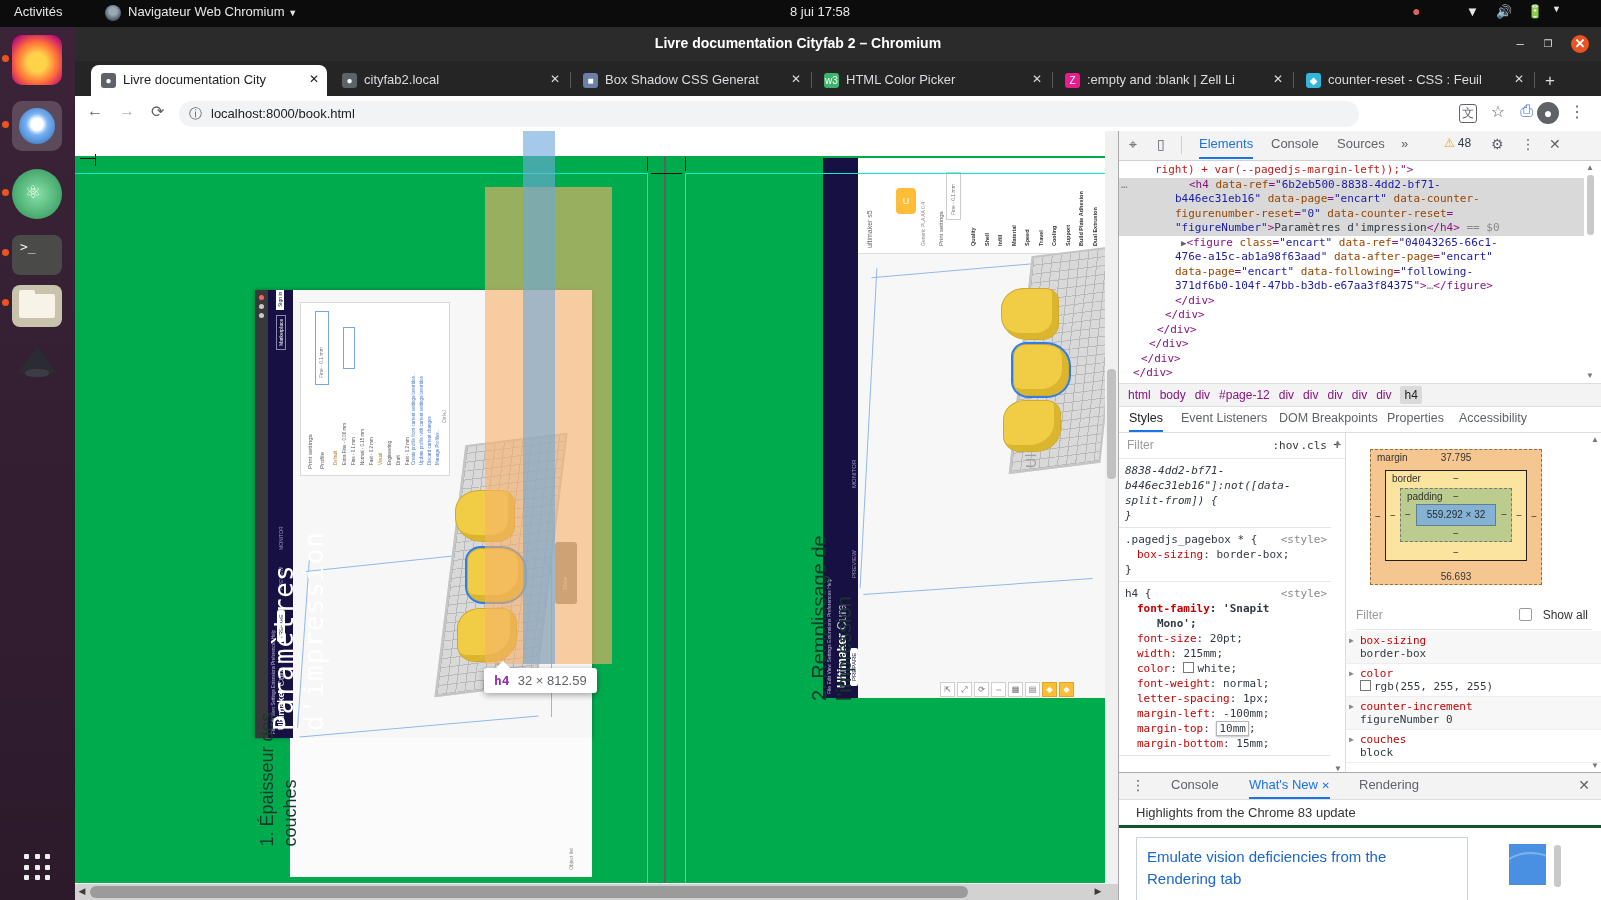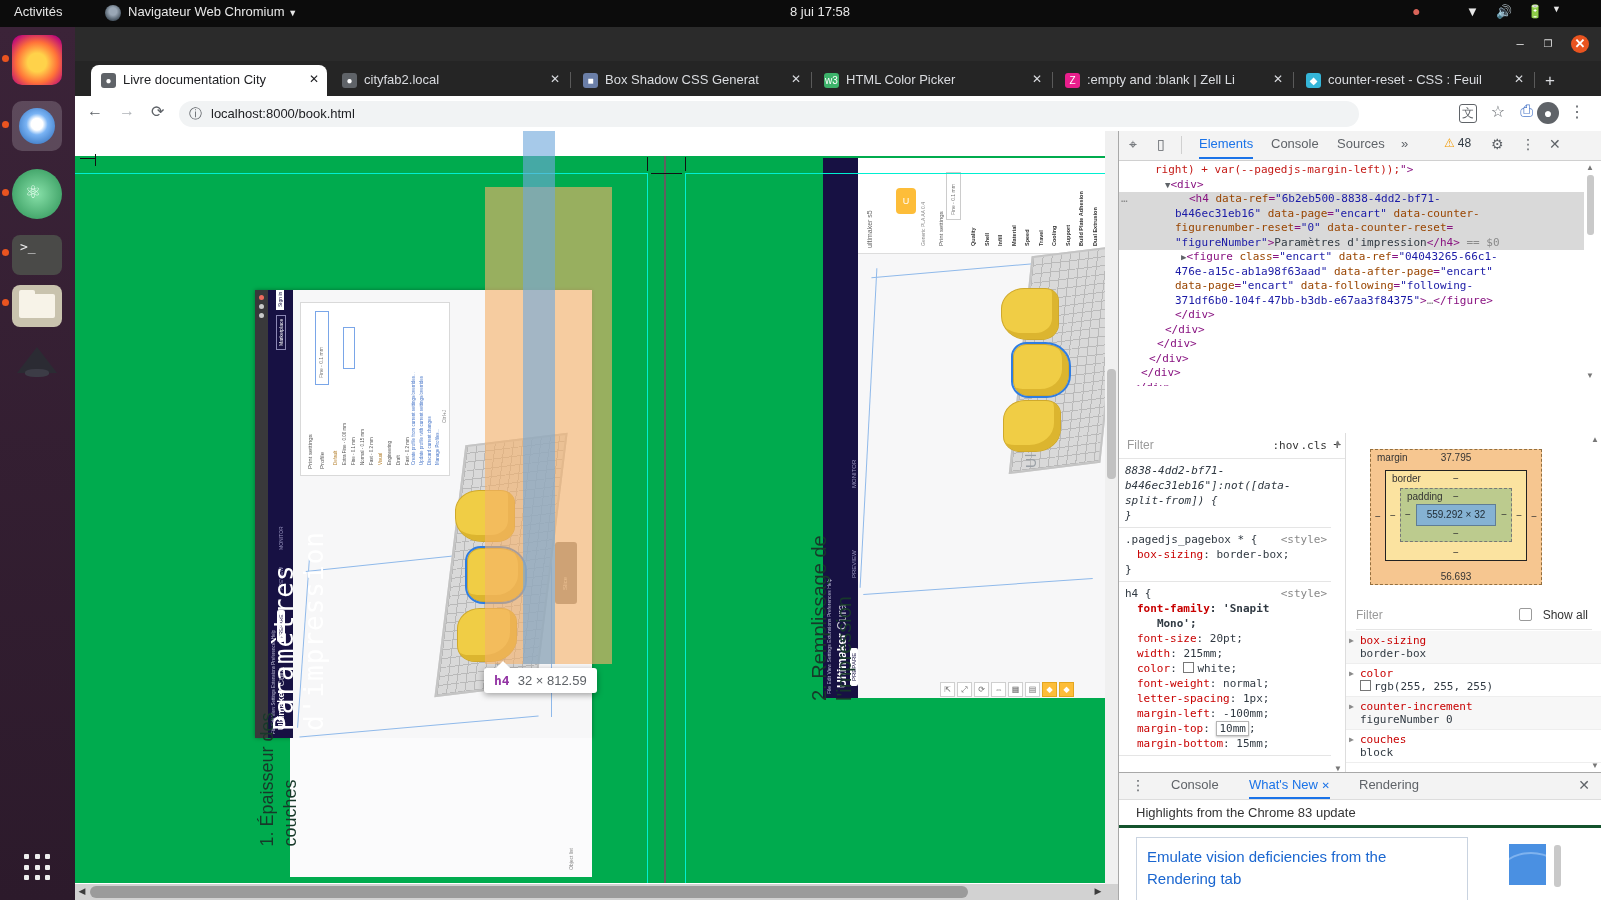--- a/index.html
+++ b/index.html
@@ -178,20 +178,21 @@
         <i></i>
         <i></i>
         <i></i>
         <i></i>
         <i></i>
         <i></i>
       </div>
   </div>
 
   <div class="abs" id="titlebar">
+    <div class="ttl">Livre documentation Cityfab 2 – Chromium</div>
     <div class="winbtn" style="right:72px">–</div>
     <div class="winbtn" style="right:44px;font-size:10px">❐</div>
     <div class="winbtn" id="btn-close" style="right:12px">✕</div>
   </div>
 
   <div class="abs" id="tabstrip">
       <div class="tab active" style="left: 16px; width: 236px;">
         <span class="fav" style="background: rgb(95, 99, 104);">●</span>
         <span class="lbl">Livre documentation City</span>
         <span class="x">✕</span>
@@ -400,41 +401,48 @@
       <span class="dt-tab" style="left:218px">Sources</span>
       <span class="dt-tab" style="left:282px">»</span>
       <span id="warnbadge" style="left:325px"><span class="tri">⚠</span><span>48</span></span>
       <span class="dt-ico" style="left:372px">⚙</span>
       <span class="dt-ico" style="left:402px">⋮</span>
       <span class="dt-ico" style="left:430px">✕</span>
     </div>
 
     <div id="dom-tree">
         <div class="dl" style="padding-left: 36px;"><span class="tk-r">right) + var(--pagedjs-margin-left));</span><span class="tk-t">"&gt;</span></div>
-        <div class="dl" style="padding-left: 46px;"><span class="tk-ar">▼</span><span class="tk-t">&lt;div&gt;</span></div>
         <div class="dl sel" style="padding-left: 70px;"><span class="gutter">…</span><span class="tk-t">&lt;h4</span><span class="tk-x"> </span><span class="tk-a">data-ref</span><span class="tk-t">=</span><span class="tk-v">"6b2eb500-8838-4dd2-bf71-</span></div>
         <div class="dl sel" style="padding-left: 56px;"><span class="tk-v">b446ec31eb16"</span><span class="tk-x"> </span><span class="tk-a">data-page</span><span class="tk-t">=</span><span class="tk-v">"encart"</span><span class="tk-x"> </span><span class="tk-a">data-counter-</span></div>
         <div class="dl sel" style="padding-left: 56px;"><span class="tk-a">figurenumber-reset</span><span class="tk-t">=</span><span class="tk-v">"0"</span><span class="tk-x"> </span><span class="tk-a">data-counter-reset</span><span class="tk-t">=</span></div>
         <div class="dl sel" style="padding-left: 56px;"><span class="tk-v">"figureNumber"</span><span class="tk-t">&gt;</span><span class="tk-x">Paramètres d'impression</span><span class="tk-t">&lt;/h4&gt;</span><span class="tk-g"> == $0</span></div>
         <div class="dl" style="padding-left: 62px;"><span class="tk-ar">▶</span><span class="tk-t">&lt;figure</span><span class="tk-x"> </span><span class="tk-a">class</span><span class="tk-t">=</span><span class="tk-v">"encart"</span><span class="tk-x"> </span><span class="tk-a">data-ref</span><span class="tk-t">=</span><span class="tk-v">"04043265-66c1-</span></div>
         <div class="dl" style="padding-left: 56px;"><span class="tk-v">476e-a15c-ab1a98f63aad"</span><span class="tk-x"> </span><span class="tk-a">data-after-page</span><span class="tk-t">=</span><span class="tk-v">"encart"</span></div>
         <div class="dl" style="padding-left: 56px;"><span class="tk-a">data-page</span><span class="tk-t">=</span><span class="tk-v">"encart"</span><span class="tk-x"> </span><span class="tk-a">data-following</span><span class="tk-t">=</span><span class="tk-v">"following-</span></div>
         <div class="dl" style="padding-left: 56px;"><span class="tk-v">371df6b0-104f-47bb-b3db-e67aa3f84375"</span><span class="tk-t">&gt;</span><span class="tk-g">…</span><span class="tk-t">&lt;/figure&gt;</span></div>
         <div class="dl" style="padding-left: 56px;"><span class="tk-t">&lt;/div&gt;</span></div>
         <div class="dl" style="padding-left: 46px;"><span class="tk-t">&lt;/div&gt;</span></div>
         <div class="dl" style="padding-left: 38px;"><span class="tk-t">&lt;/div&gt;</span></div>
         <div class="dl" style="padding-left: 30px;"><span class="tk-t">&lt;/div&gt;</span></div>
         <div class="dl" style="padding-left: 22px;"><span class="tk-t">&lt;/div&gt;</span></div>
         <div class="dl" style="padding-left: 14px;"><span class="tk-t">&lt;/div&gt;</span></div>
       </div>
     <div class="mini-sb" style="left:466px;top:32px">▲</div>
     <div class="mini-thumb" style="left:468px;top:44px;width:7px;height:60px"></div>
     <div class="mini-sb" style="left:466px;top:240px">▼</div>
 
-
+    <div id="crumbs"><span class="crumb">html</span><span class="crumb">body</span><span class="crumb">div</span><span class="crumb">#page-12</span><span class="crumb">div</span><span class="crumb">div</span><span class="crumb">div</span><span class="crumb">div</span><span class="crumb">div</span><span class="crumb cur">h4</span></div>
+
+    <div id="sectabs">
+      <span class="sec-tab active" style="left:10px">Styles</span>
+      <span class="sec-tab" style="left:62px">Event Listeners</span>
+      <span class="sec-tab" style="left:160px">DOM Breakpoints</span>
+      <span class="sec-tab" style="left:268px">Properties</span>
+      <span class="sec-tab" style="left:340px">Accessibility</span>
+    </div>
 
     <div id="styles-left">
       <div id="styles-filter">
         <span class="filter-ph" style="position:absolute;left:8px;top:5px">Filter</span>
         <span class="hovcls" style="position:absolute;right:46px;top:5px">:hov</span>
         <span class="hovcls" style="position:absolute;right:18px;top:5px">.cls</span>
         <span class="hovcls" style="position:absolute;right:4px;top:4px;font-size:13px">+</span>
       </div>
       <div style="position:absolute;left:0;top:26px;width:212px">
           <div class="rule it"><span class="pv">8838-4dd2-bf71-

